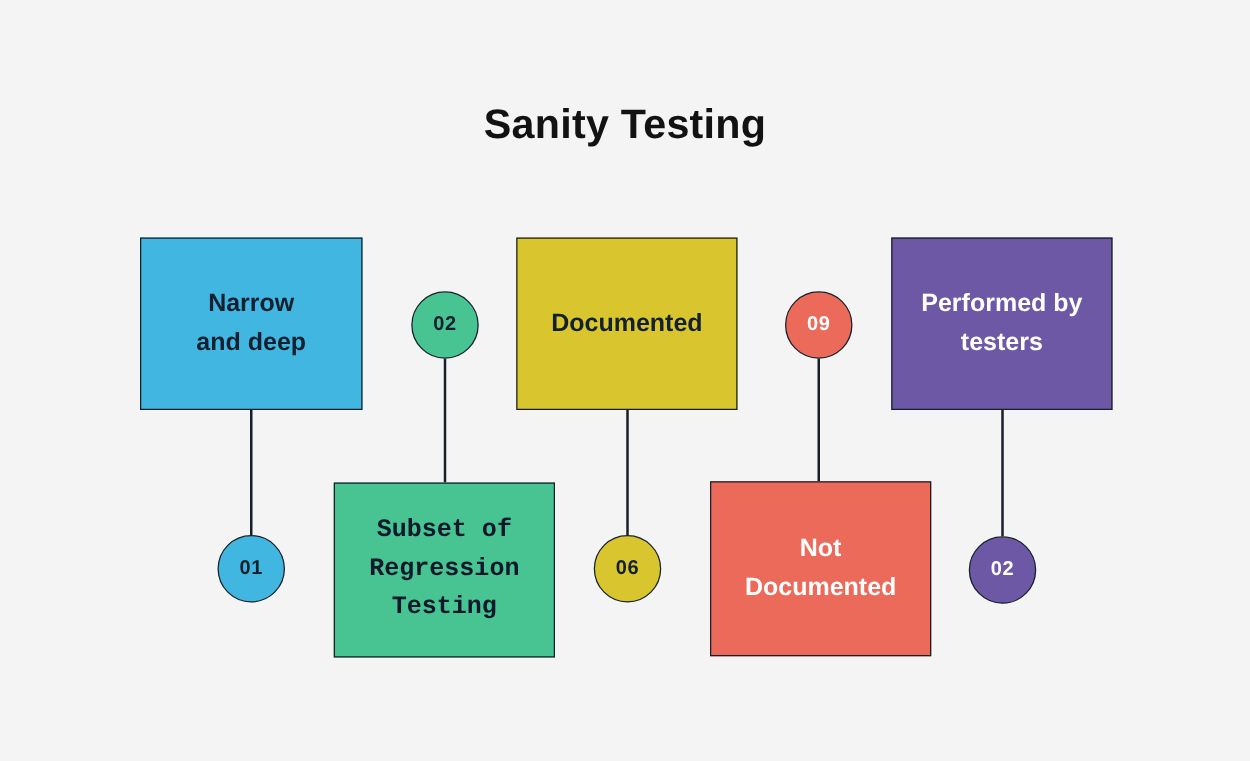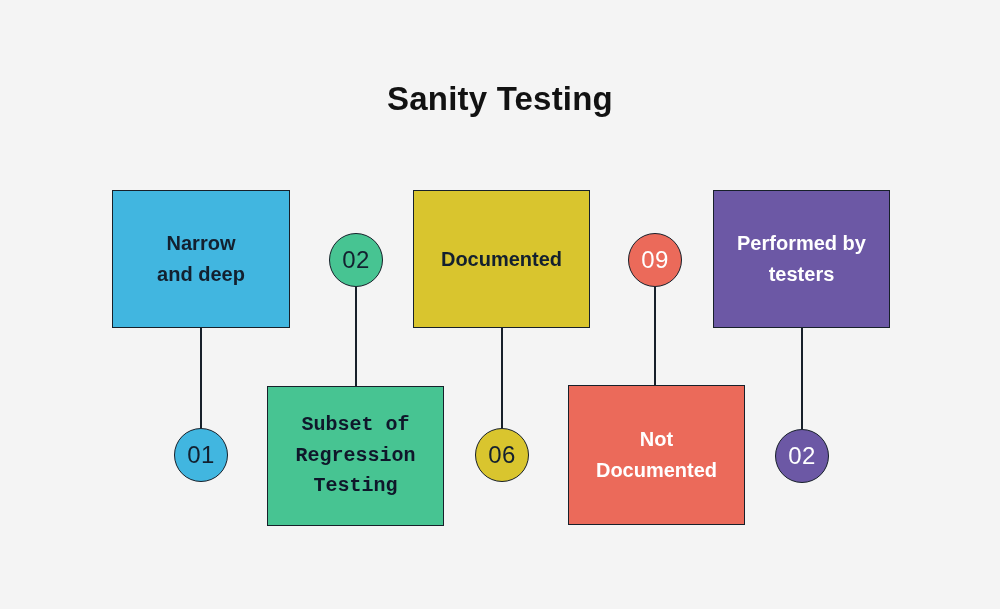--- a/index.html
+++ b/index.html
@@ -37,22 +37,22 @@
     font-size: 20px;
     font-weight: bold;
     line-height: 1.53;
     white-space: pre-line;
     padding: 0 8px;
   }
   .circle {
     width: 54px;
     height: 54px;
     border-radius: 50%;
-    font-size: 24px;
-    font-weight: normal;
+    font-size: 16px;
+    font-weight: bold;
     letter-spacing: 0.5px;
   }
   .connector {
     position: absolute;
     width: 1.6px;
     background: #17202a;
   }
 </style>
 </head>
 <body>

